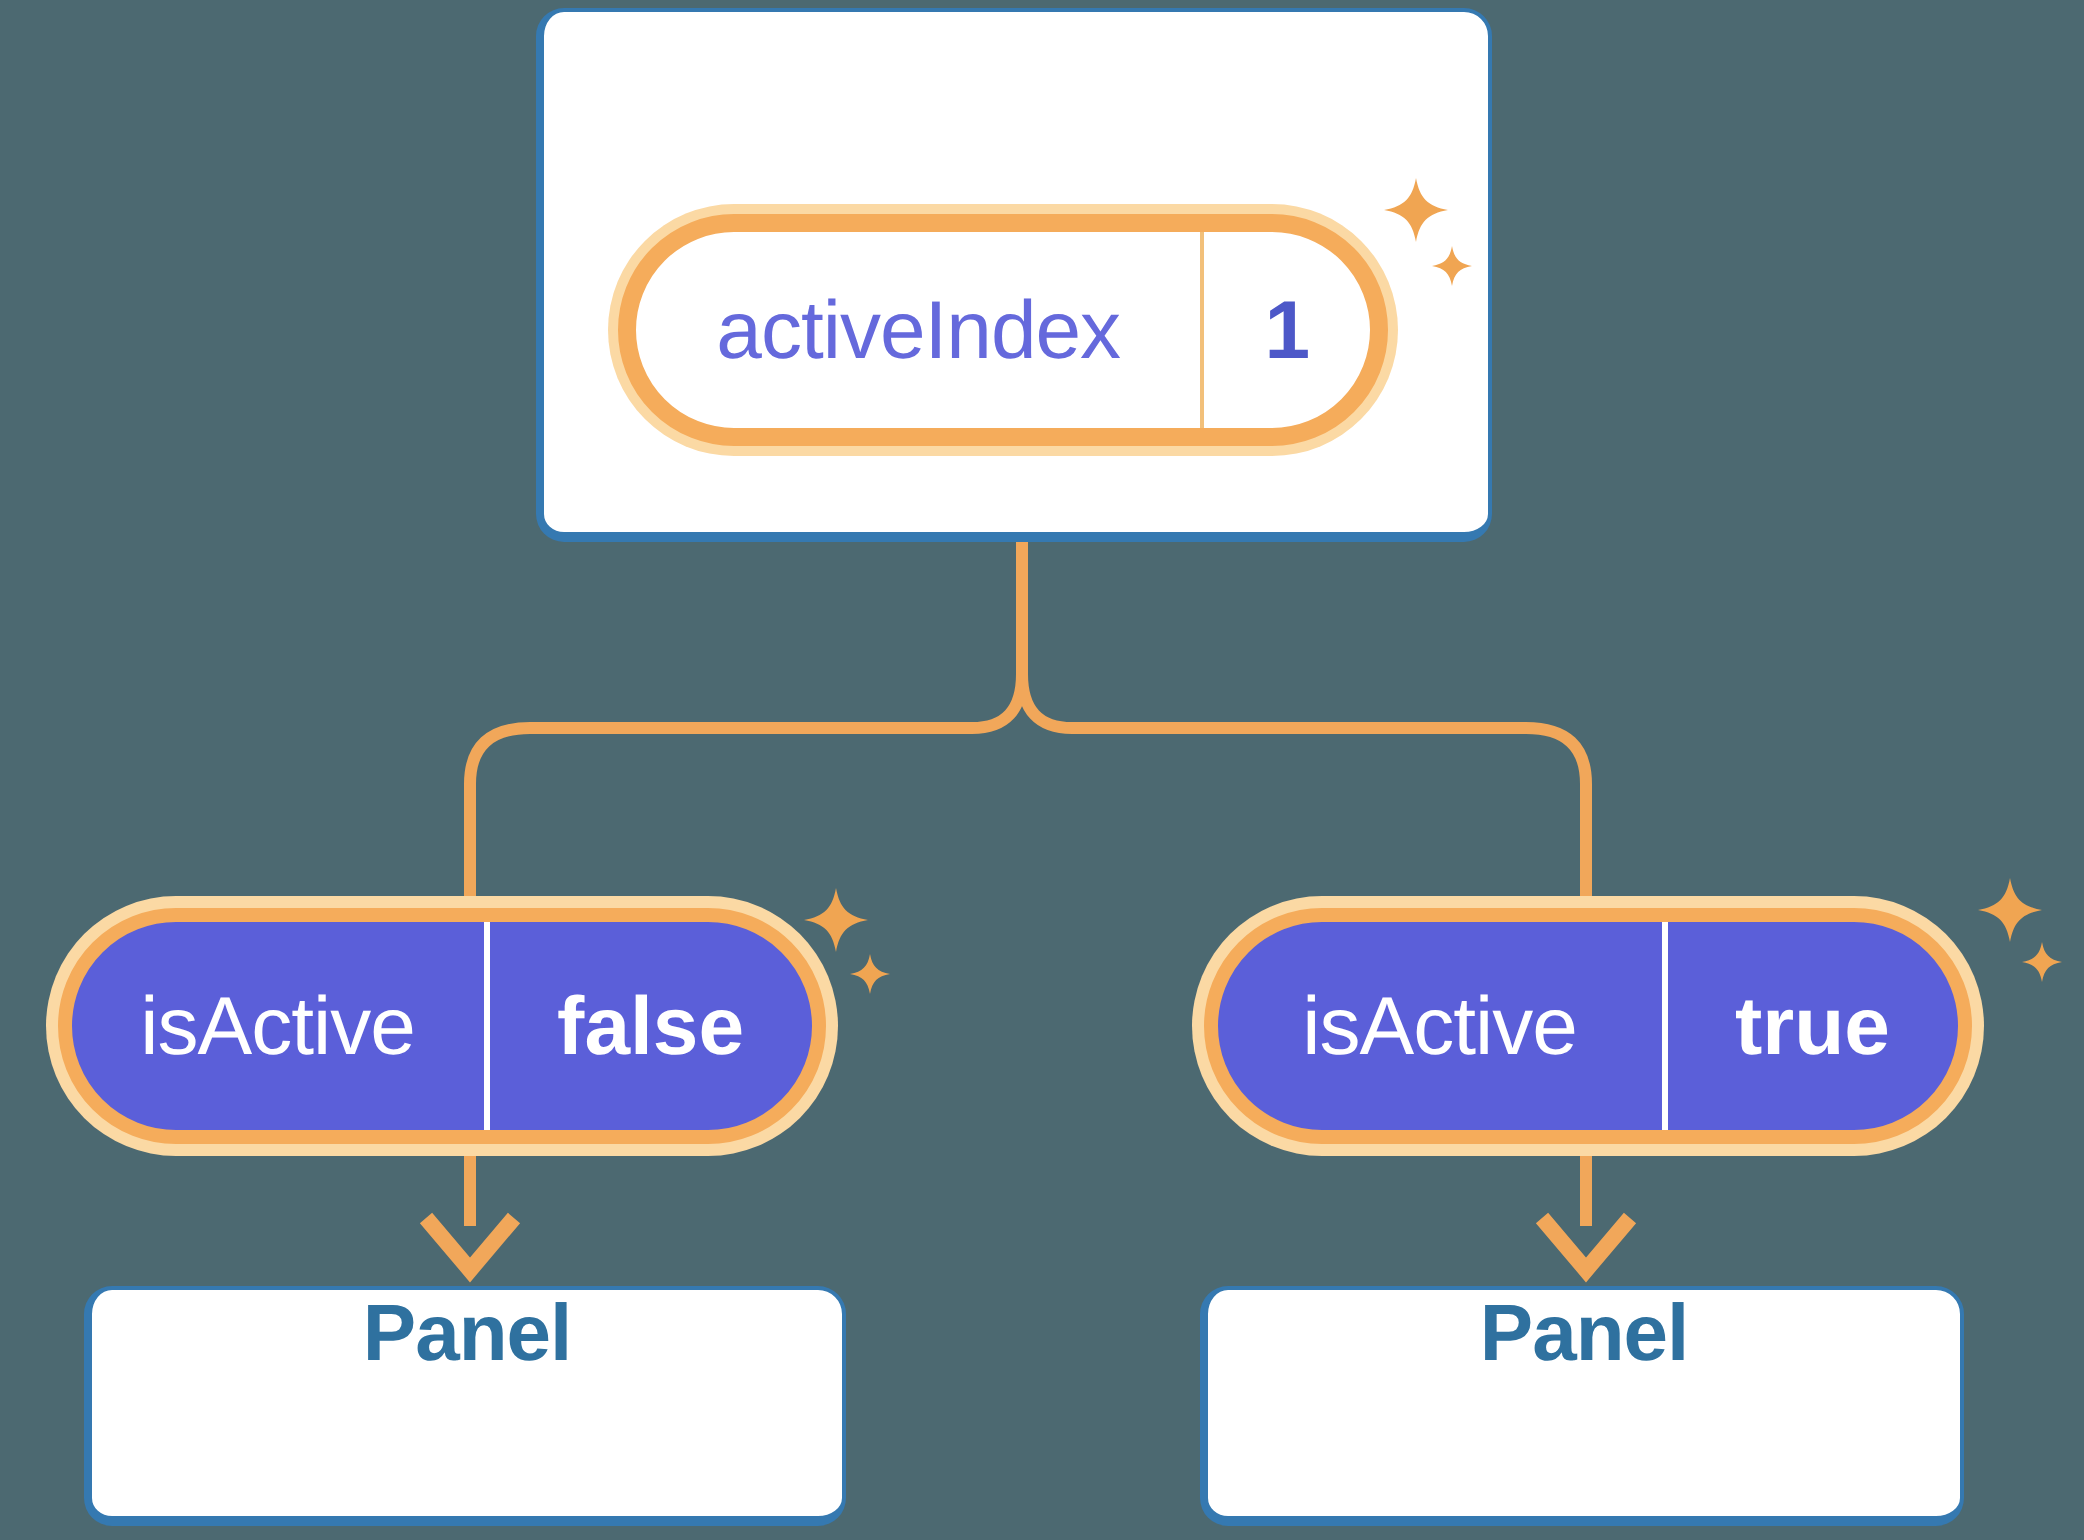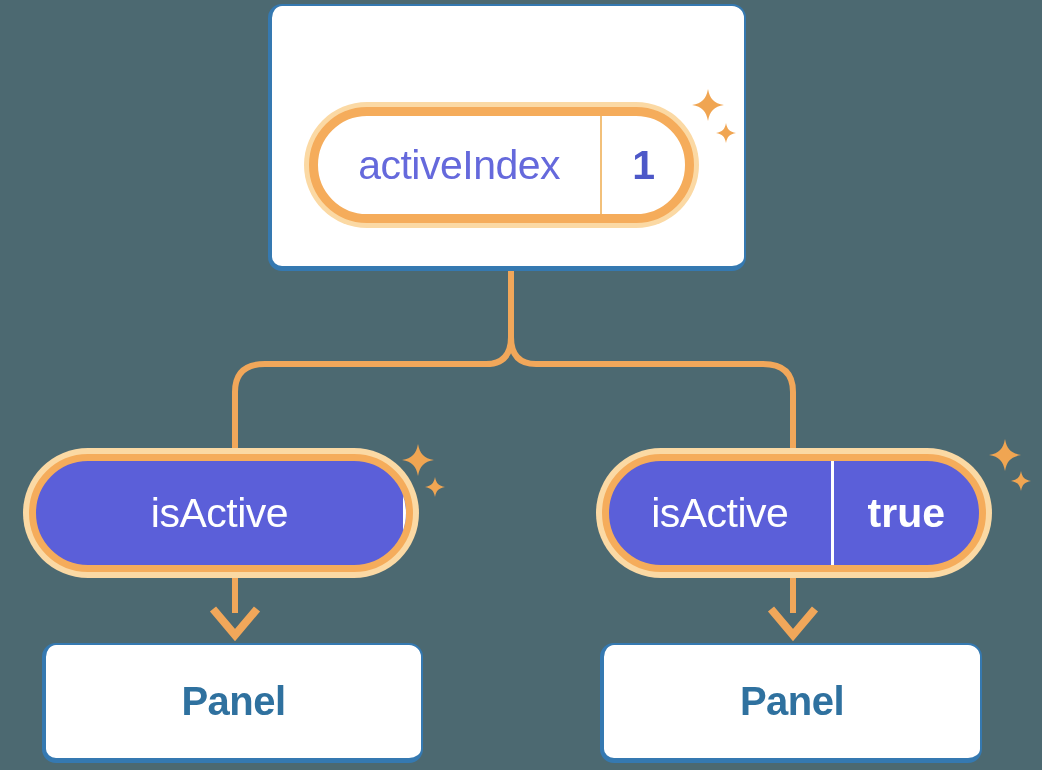--- a/index.html
+++ b/index.html
@@ -24,21 +24,21 @@
     box-sizing:border-box;
   }
   .accordion-card{left:268px;top:4px;width:478px;height:267px;}
   .card-title{
     margin-top:26px;text-align:center;
     font-size:42px;font-weight:600;letter-spacing:-0.5px;
     color:var(--c-heading-text,#2F719F);
   }
   .panel-card{
     width:381px;height:120px;
-    display:flex;align-items:center;justify-content:center;
+    display:flex;align-items:flex-start;justify-content:center;
   }
   .panel-left{left:42px;top:643px;}
   .panel-right{left:600px;top:643px;width:382px;}
   .panel-title{
     font-size:40px;font-weight:600;letter-spacing:-0.5px;
     color:var(--c-heading-text,#2F719F);
   }
 
   
   .state-glow{
@@ -115,20 +115,21 @@
         <div class="state-divider"></div>
         <div class="state-value">1</div>
       </div>
     </div>
   </div>
 
   <div class="prop-glow prop-left">
     <div class="prop-ring">
       <div class="prop-label">isActive</div>
       <div class="prop-divider"></div>
+      <div class="prop-value">false</div>
     </div>
   </div>
 
   <div class="prop-glow prop-right">
     <div class="prop-ring">
       <div class="prop-label">isActive</div>
       <div class="prop-divider"></div>
       <div class="prop-value">true</div>
     </div>
   </div>

